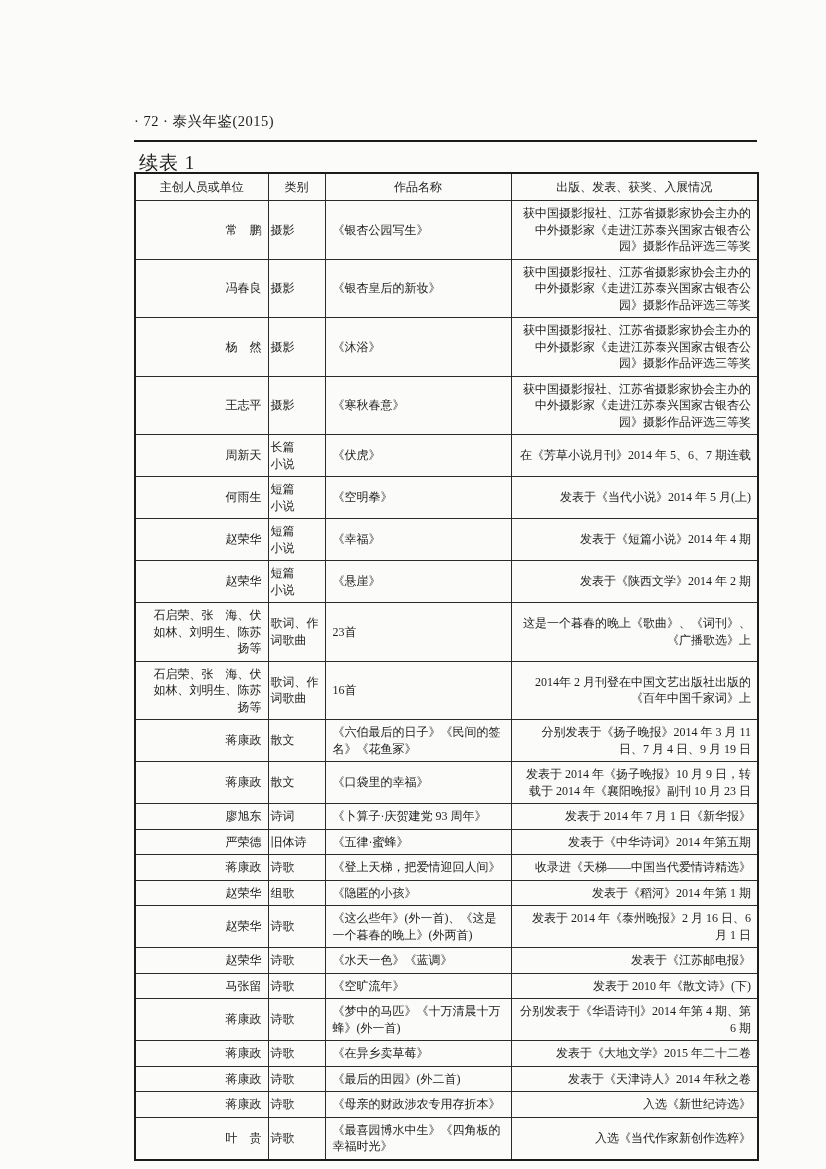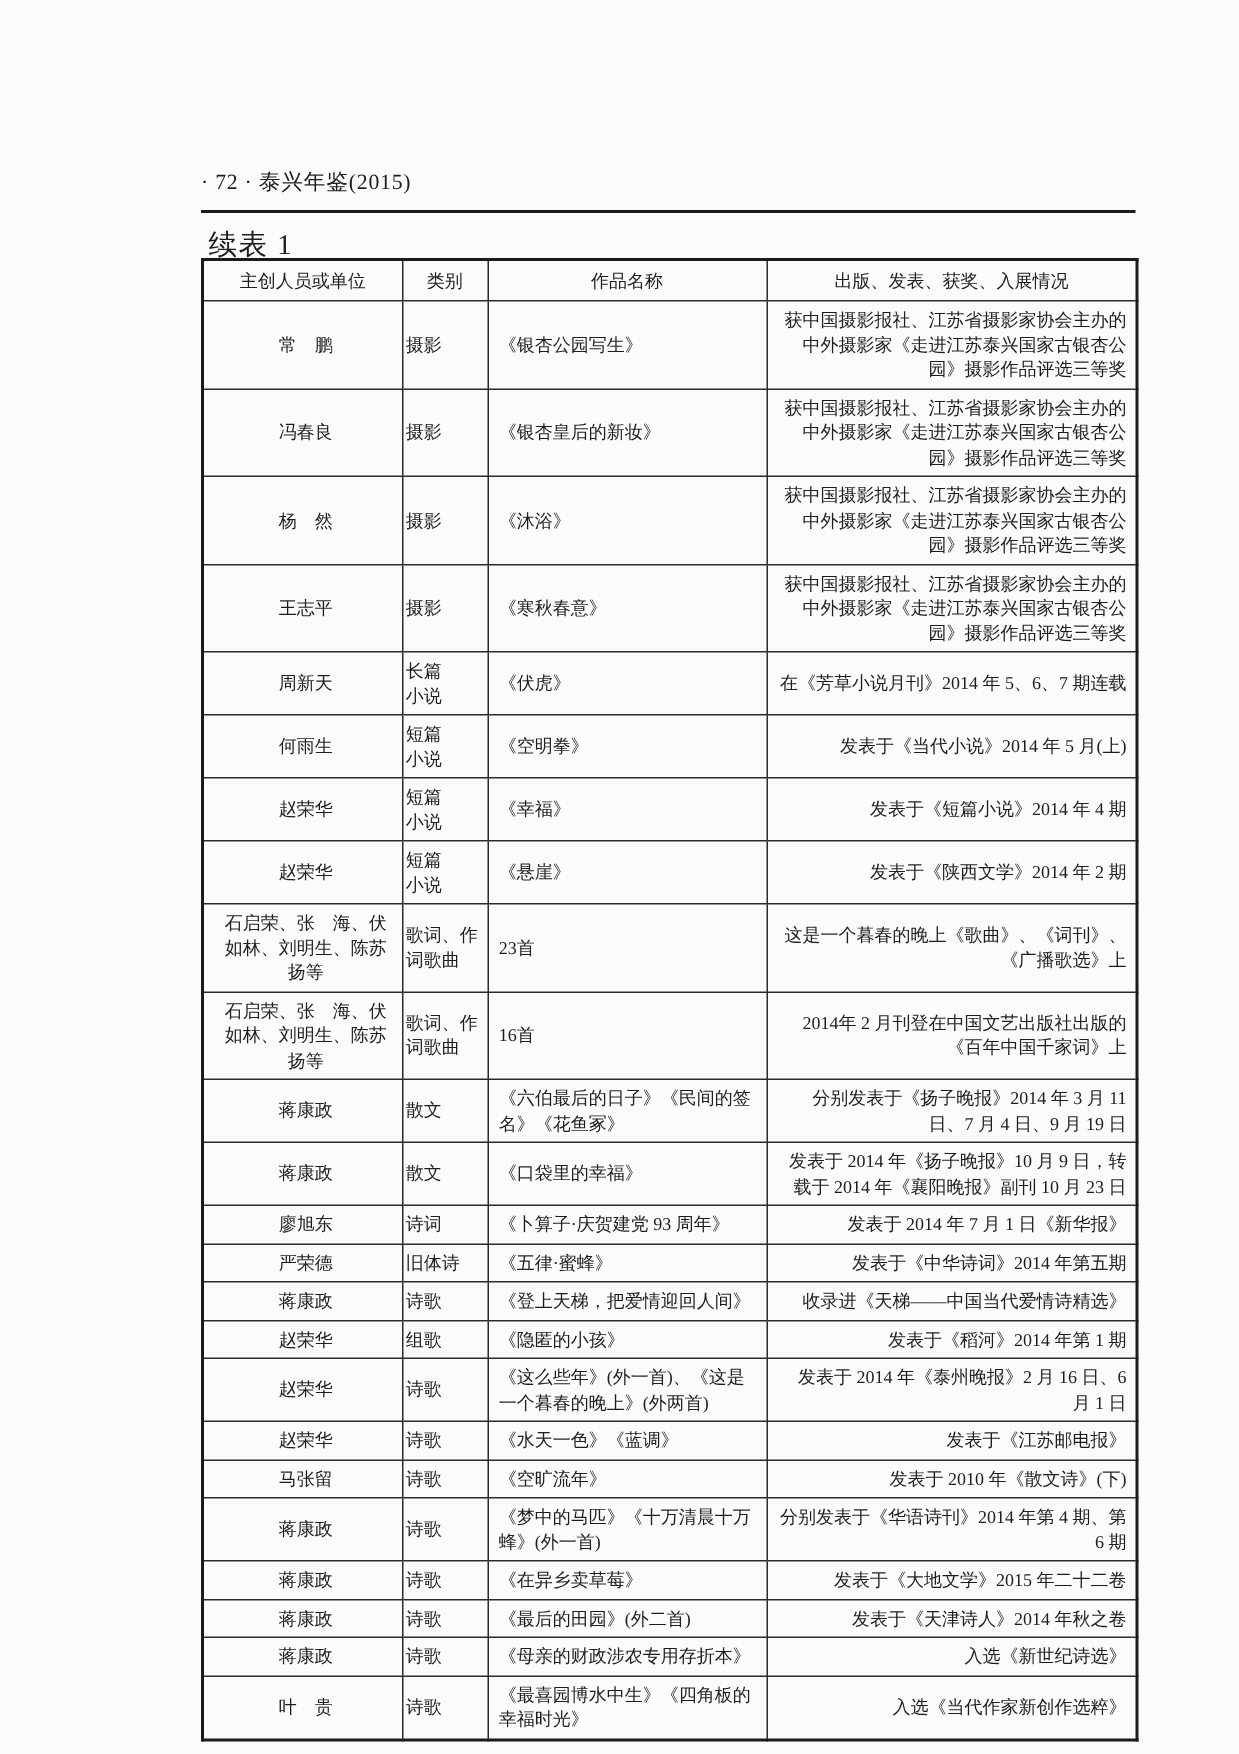--- a/index.html
+++ b/index.html
@@ -60,21 +60,21 @@
     line-height: 16.5px;
     font-weight: normal;
     vertical-align: middle;
     word-break: break-all;
   }
   table.works th {
     text-align: center;
     height: 22px;
     padding: 2px 16px;
   }
-  td.col-creator { padding: 4px 6px 4px 10px; text-align: center; }
+  td.col-creator { padding: 4px 6px 4px 10px; text-align: right; }
   td.col-category { text-align: left; white-space: pre-line; padding: 4px 2px; }
   td.col-work { padding: 4px 6px 4px 7px; text-align: left; }
   td.col-status { padding: 4px 6px 4px 8px; text-align: right; }
 </style>
 </head>
 <body>
 
 <div class="page">
 
   <div class="page-header">· 72 · 泰兴年鉴(2015)</div>

